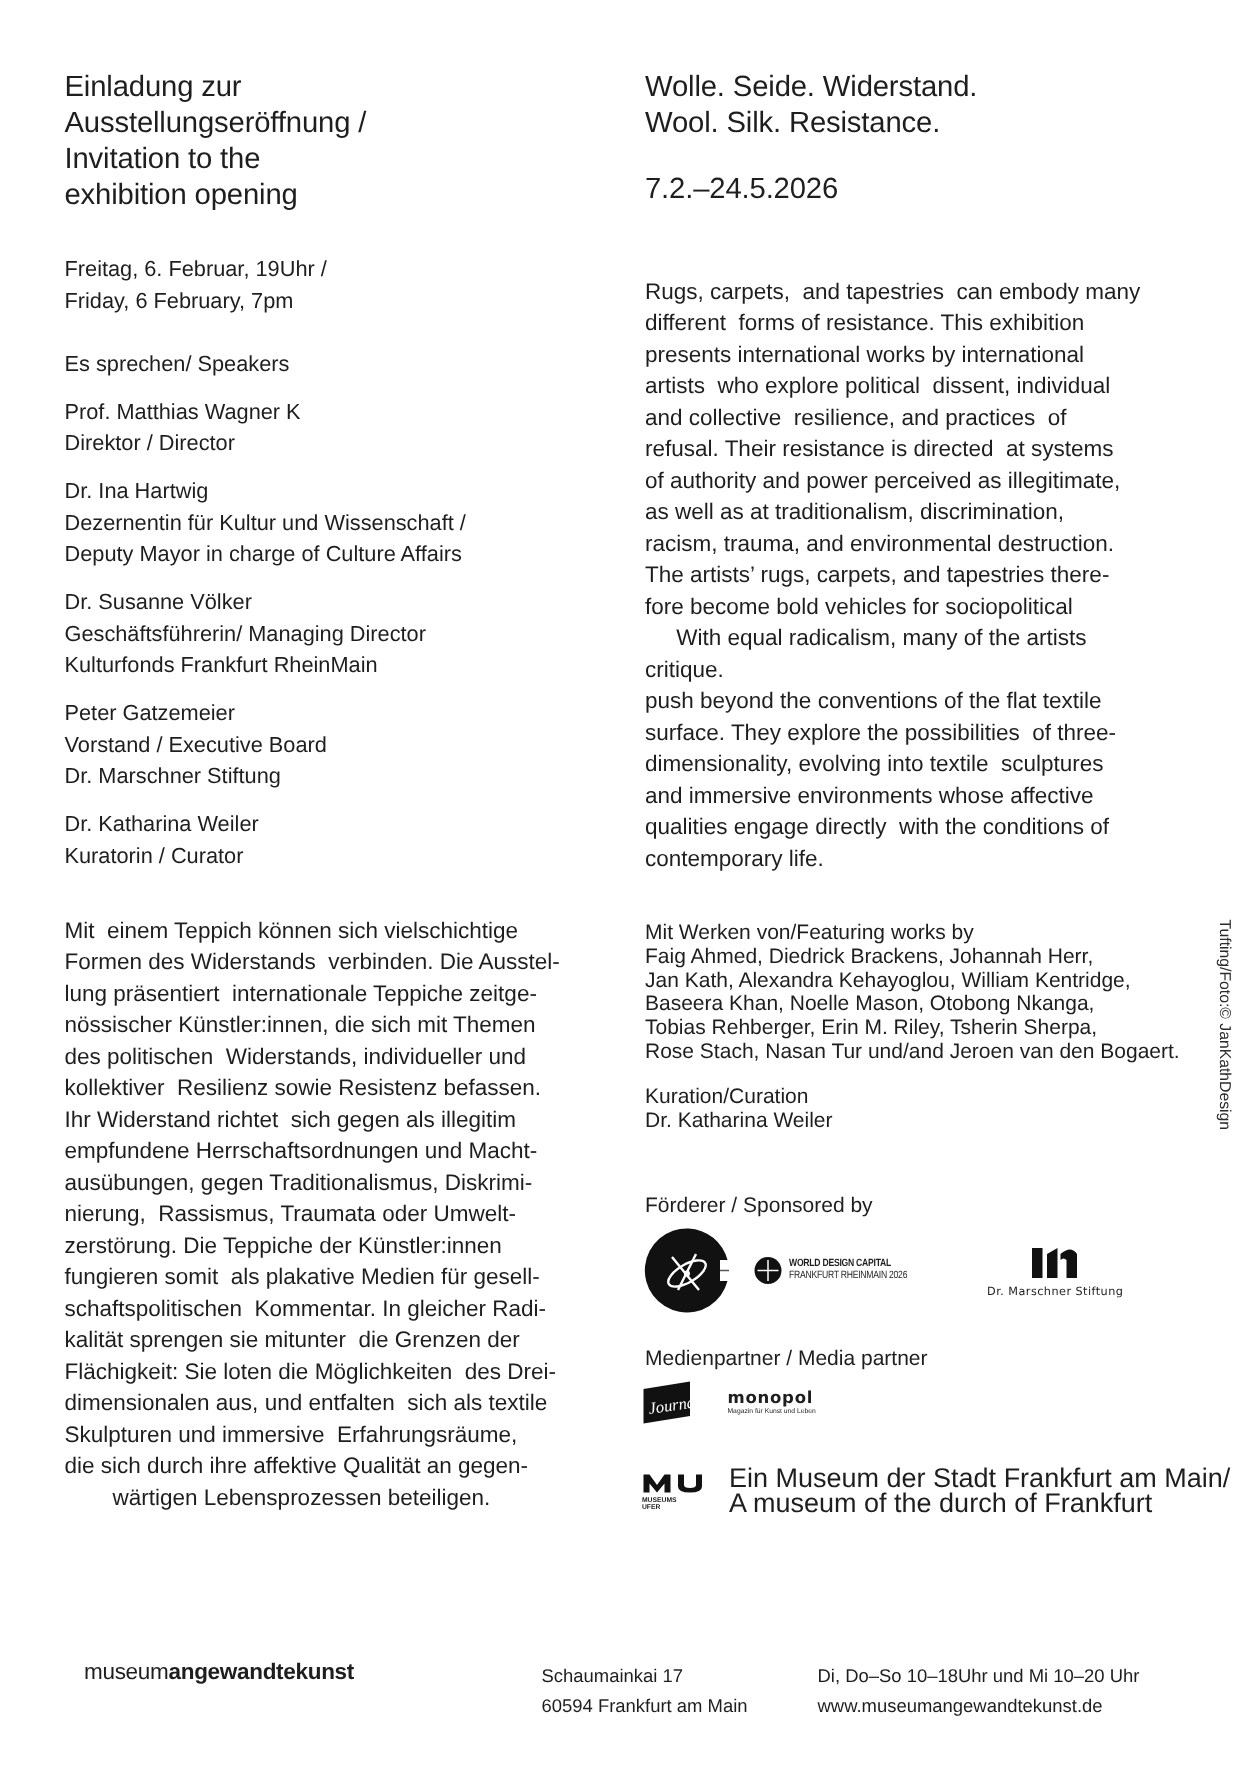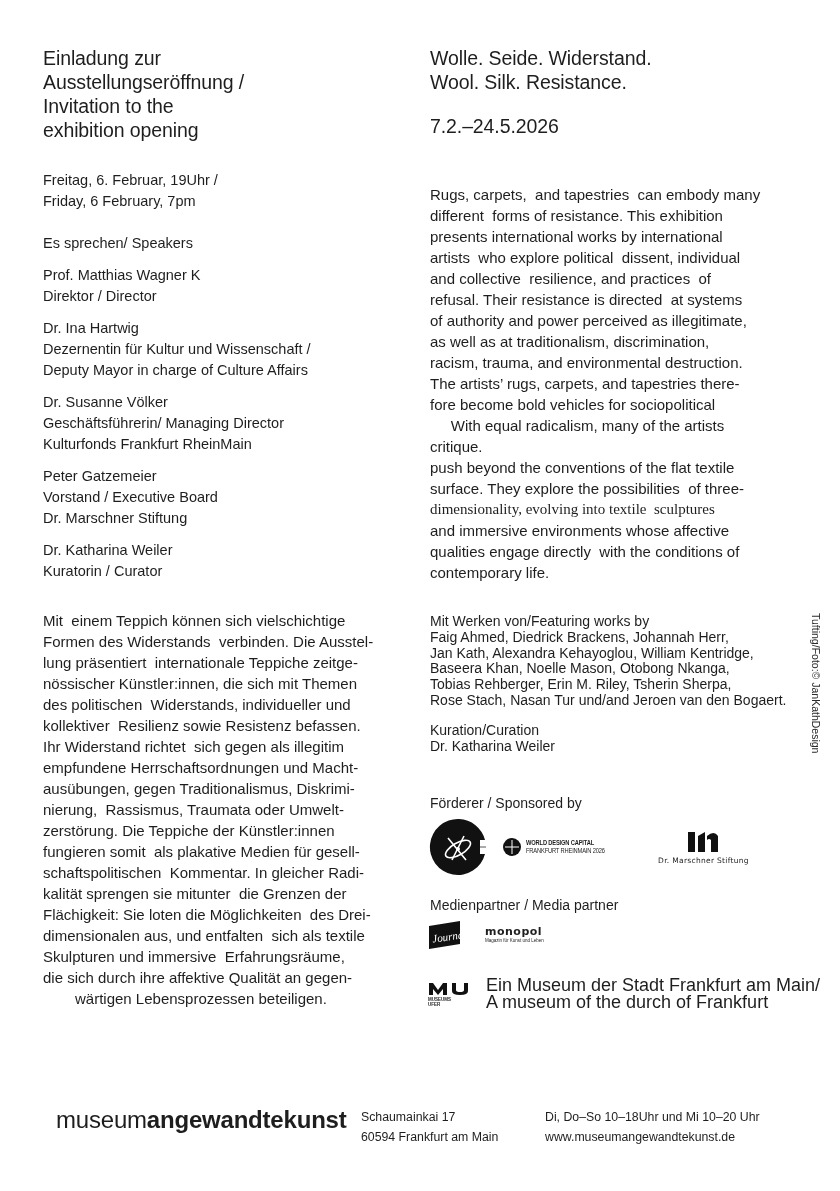--- a/index.html
+++ b/index.html
@@ -9,21 +9,21 @@
   .title { font-size: 19.5px; line-height: 24px; letter-spacing: -0.1px; }
   .date-line { font-size: 14.5px; line-height: 21px; }
   .body14 { font-size: 15px; line-height: 21px; }
   .block { margin: 0 0 11px 0; }
   .line { display: block; white-space: nowrap; }
   .small { font-size: 14px; line-height: 15.8px; }
   .logo-row { display: flex; align-items: center; }
   .credit { position: absolute; left: 772px; top: 613px; width: 140px; height: 16px;
             transform-origin: 0 0; transform: rotate(90deg) translate(0, -50px);
             font-size: 10.5px; white-space: nowrap; color: #2a2a2a; }
-  .footer-logo { font-size: 24px; letter-spacing: -0.2px; }
+  .footer-logo { font-size: 15px; letter-spacing: -0.2px; }
   .footer-logo b { font-weight: 700; }
   .footer-text { font-size: 12.3px; line-height: 20px; }
 </style>
 </head>
 <body>
 
 <div class="abs title" style="left:43px; top:46px; width:360px;">
   <span class="line">Einladung zur</span>
   <span class="line">Ausstellungseröffnung /</span>
   <span class="line">Invitation to the</span>
@@ -99,21 +99,21 @@
     <span class="line" style="white-space: pre;">refusal. Their resistance is directed  at systems</span>
     <span class="line" style="white-space: pre;">of authority and power perceived as illegitimate,</span>
     <span class="line" style="white-space: pre;">as well as at traditionalism, discrimination,</span>
     <span class="line" style="white-space: pre;">racism, trauma, and environmental destruction.</span>
     <span class="line" style="white-space: pre;">The artists’ rugs, carpets, and tapestries there-</span>
     <span class="line" style="white-space: pre;">fore become bold vehicles for sociopolitical</span>
     <span class="line" style="white-space: pre;">     With equal radicalism, many of the artists</span>
     <span class="line" style="white-space: pre;">critique.</span>
     <span class="line" style="white-space: pre;">push beyond the conventions of the flat textile</span>
     <span class="line" style="white-space: pre;">surface. They explore the possibilities  of three-</span>
-    <span class="line" style="white-space: pre; font-family: Liberation Serif, serif;">dimensionality, evolving into textile  sculptures</span>
+    <span class="line" style="white-space: pre;">dimensionality, evolving into textile  sculptures</span>
     <span class="line" style="white-space: pre;">and immersive environments whose affective</span>
     <span class="line" style="white-space: pre;">qualities engage directly  with the conditions of</span>
     <span class="line" style="white-space: pre;">contemporary life.</span>
   </div>
 
 <div class="abs small" style="left:430px; top:614px; width:370px;">
   <span class="line">Mit Werken von/Featuring  works by</span>
   <span class="line">Faig Ahmed, Diedrick Brackens, Johannah Herr,</span>
   <span class="line">Jan Kath, Alexandra Kehayoglou, William Kentridge,</span>
   <span class="line">Baseera Khan, Noelle Mason, Otobong Nkanga,</span>

